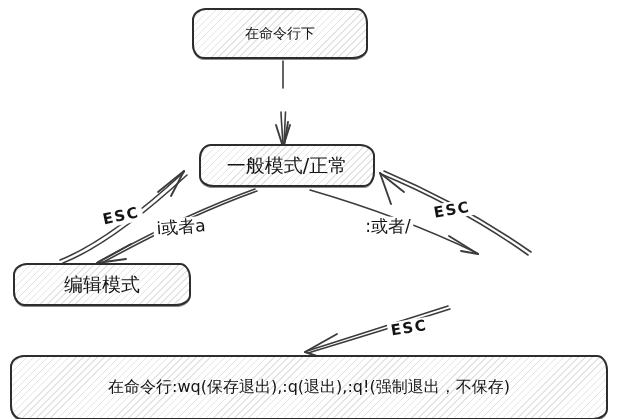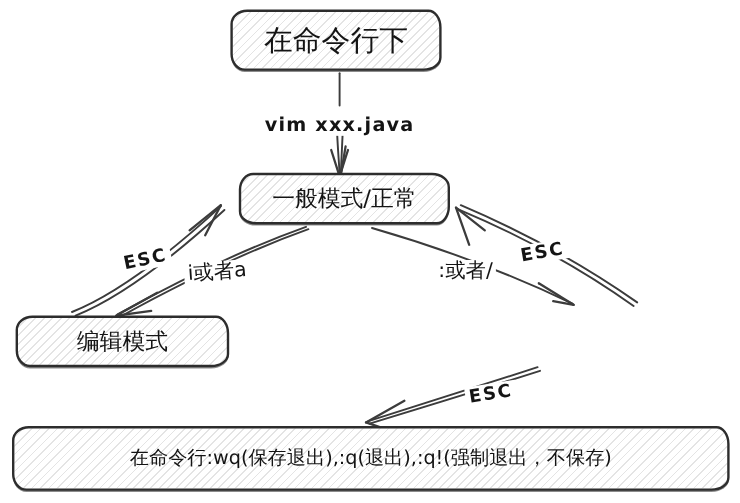--- a/index.html
+++ b/index.html
@@ -16,25 +16,25 @@
     box-sizing:border-box;
     border:2px solid #2d2d2d;
     background-color:#ffffff;
     background-image:repeating-linear-gradient(135deg,#e4e4e4 0px,#e4e4e4 1px,transparent 1px,transparent 5px);
     display:flex;align-items:center;justify-content:center;
     text-align:center;
     box-shadow:0 1.5px 0 -0.5px rgba(45,45,45,0.55);
   }
   .r1{border-radius:14px 11px 15px 12px / 12px 15px 11px 14px;}
   .r2{border-radius:12px 15px 11px 14px / 14px 12px 15px 11px;}
-  #node-command-line   {left:192px; top:8px;   width:176px; height:51px; font-size:24px;}
+  #node-command-line   {left:192px; top:8px;   width:176px; height:51px; font-size:14px;}
   #node-normal-mode    {left:199px; top:144px; width:176px; height:43px; font-size:19px;}
   #node-edit-mode      {left:13px;  top:263px; width:178px; height:43px; font-size:19px;}
   #node-cmdline-mode   {left:424px; top:257px; width:173px; height:46px; font-size:19px;}
-  #node-quit-commands  {left:10px;  top:355px; width:598px; height:54px; font-size:16px;}
+  #node-quit-commands  {left:10px;  top:355px; width:598px; height:65px; font-size:16px;}
   svg#edges{position:absolute;left:0;top:0;}
   svg#edges path{stroke:#3c3c3c;stroke-width:1.6;fill:none;stroke-linecap:round;}
   svg#edges path.head{stroke-width:1.9;}
   .edge-label{
     position:absolute;
     transform:translate(-50%,-50%);
     background:#ffffff;
     padding:0 3px;
     white-space:nowrap;
     line-height:1.1;
@@ -109,21 +109,20 @@
 
   <div id="node-edit-mode" class="node r1">
     <span>编辑模式</span>
   </div>
 
 
   <div id="node-quit-commands" class="node r1">
     <span>在命令行:wq(保存退出),:q(退出),:q!(强制退出，不保存)</span>
   </div>
 
-  <div id="label-open-file" class="edge-label">vim xxx.java</div>
 
   <div id="label-esc-from-edit" class="edge-label esc">ESC</div>
 
   <div id="label-enter-edit" class="edge-label cjk-label">i或者a</div>
 
   <div id="label-enter-cmdline" class="edge-label cjk-label">:或者/</div>
 
   <div id="label-esc-from-cmdline" class="edge-label esc">ESC</div>
 
   <div id="label-esc-to-quit" class="edge-label esc">ESC</div>

